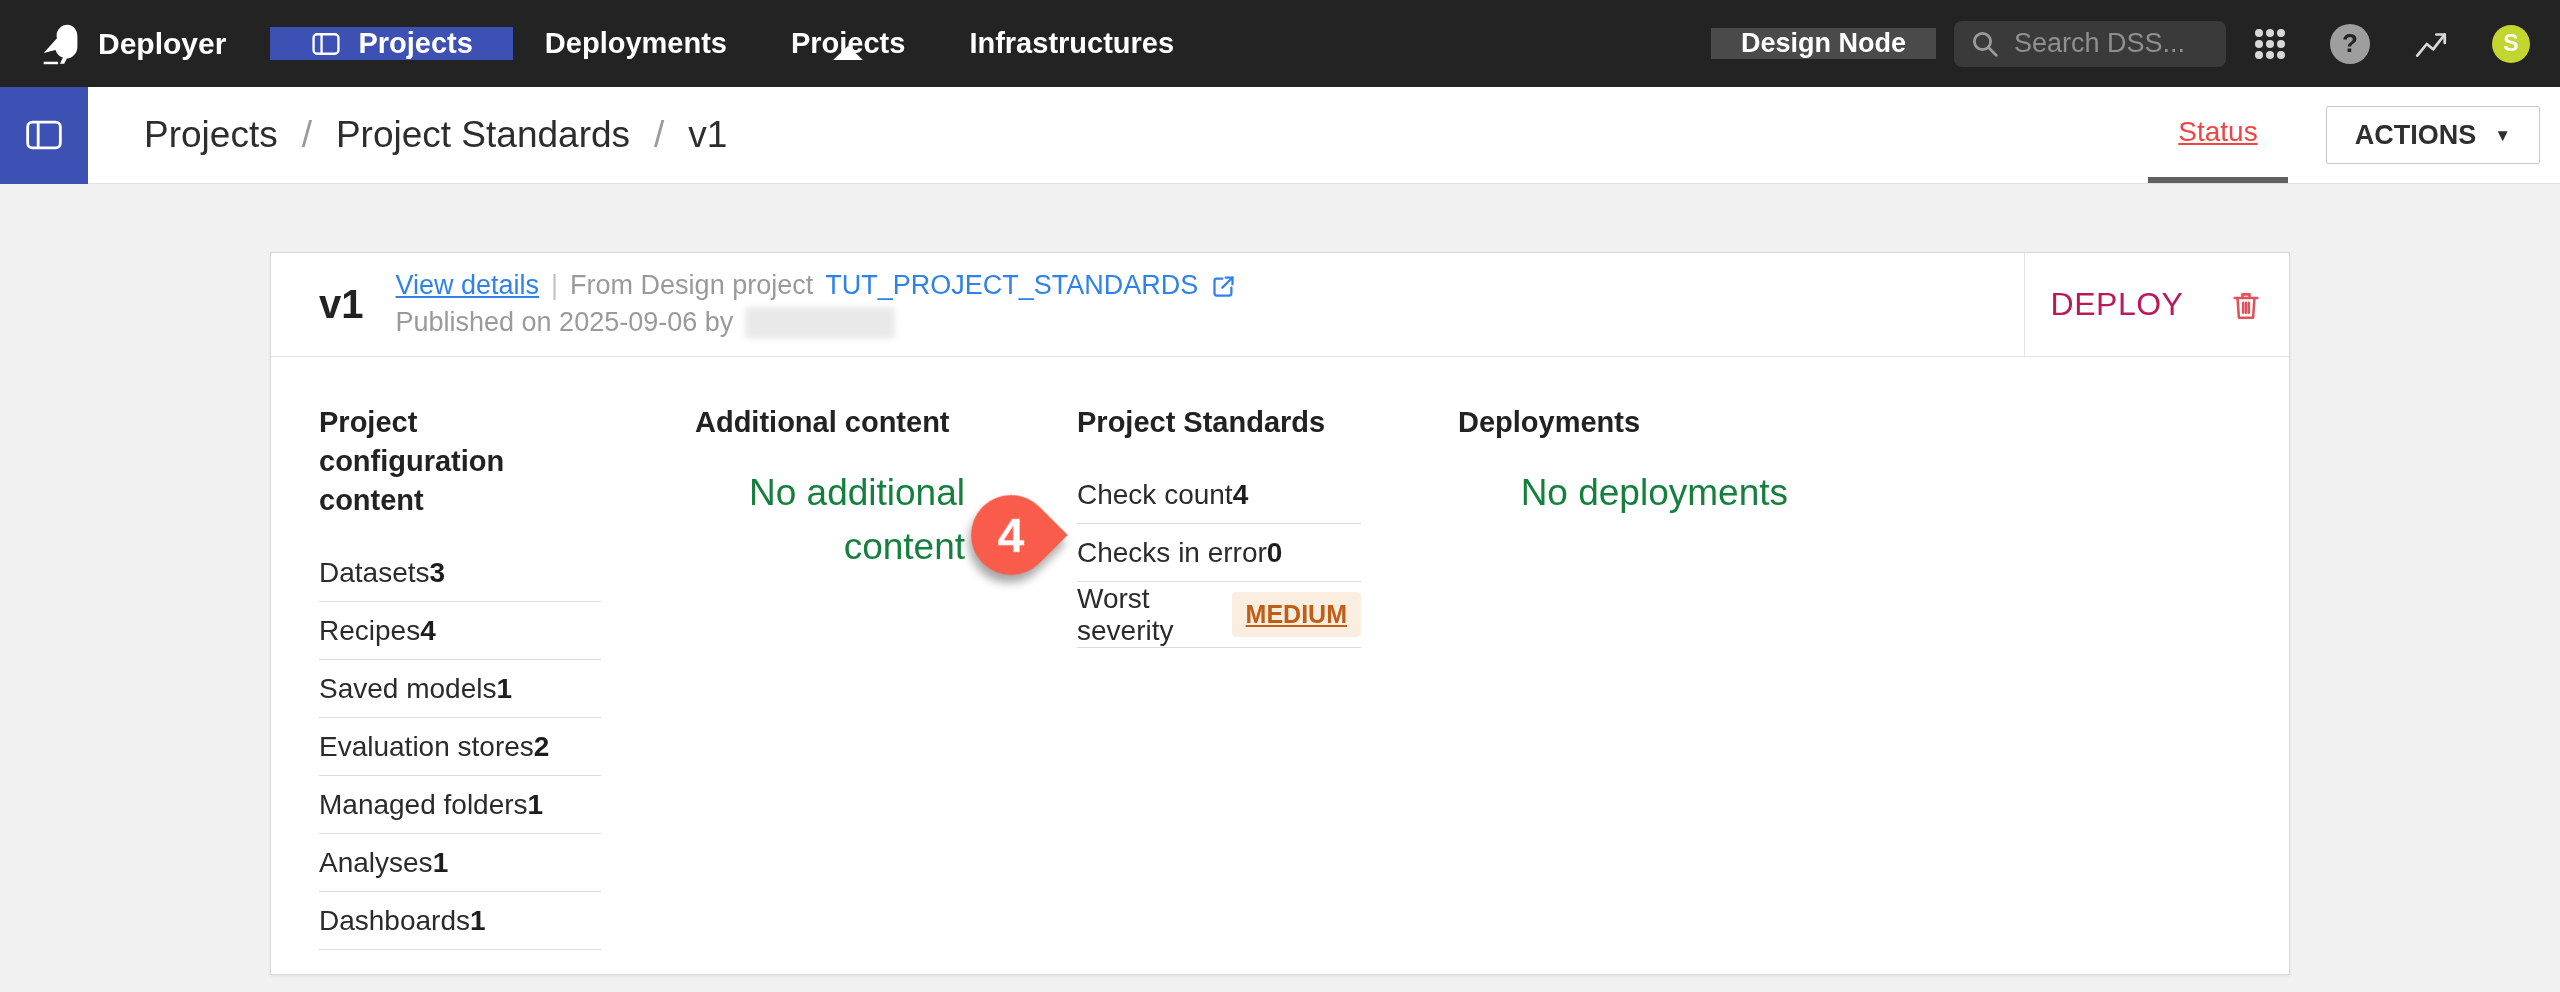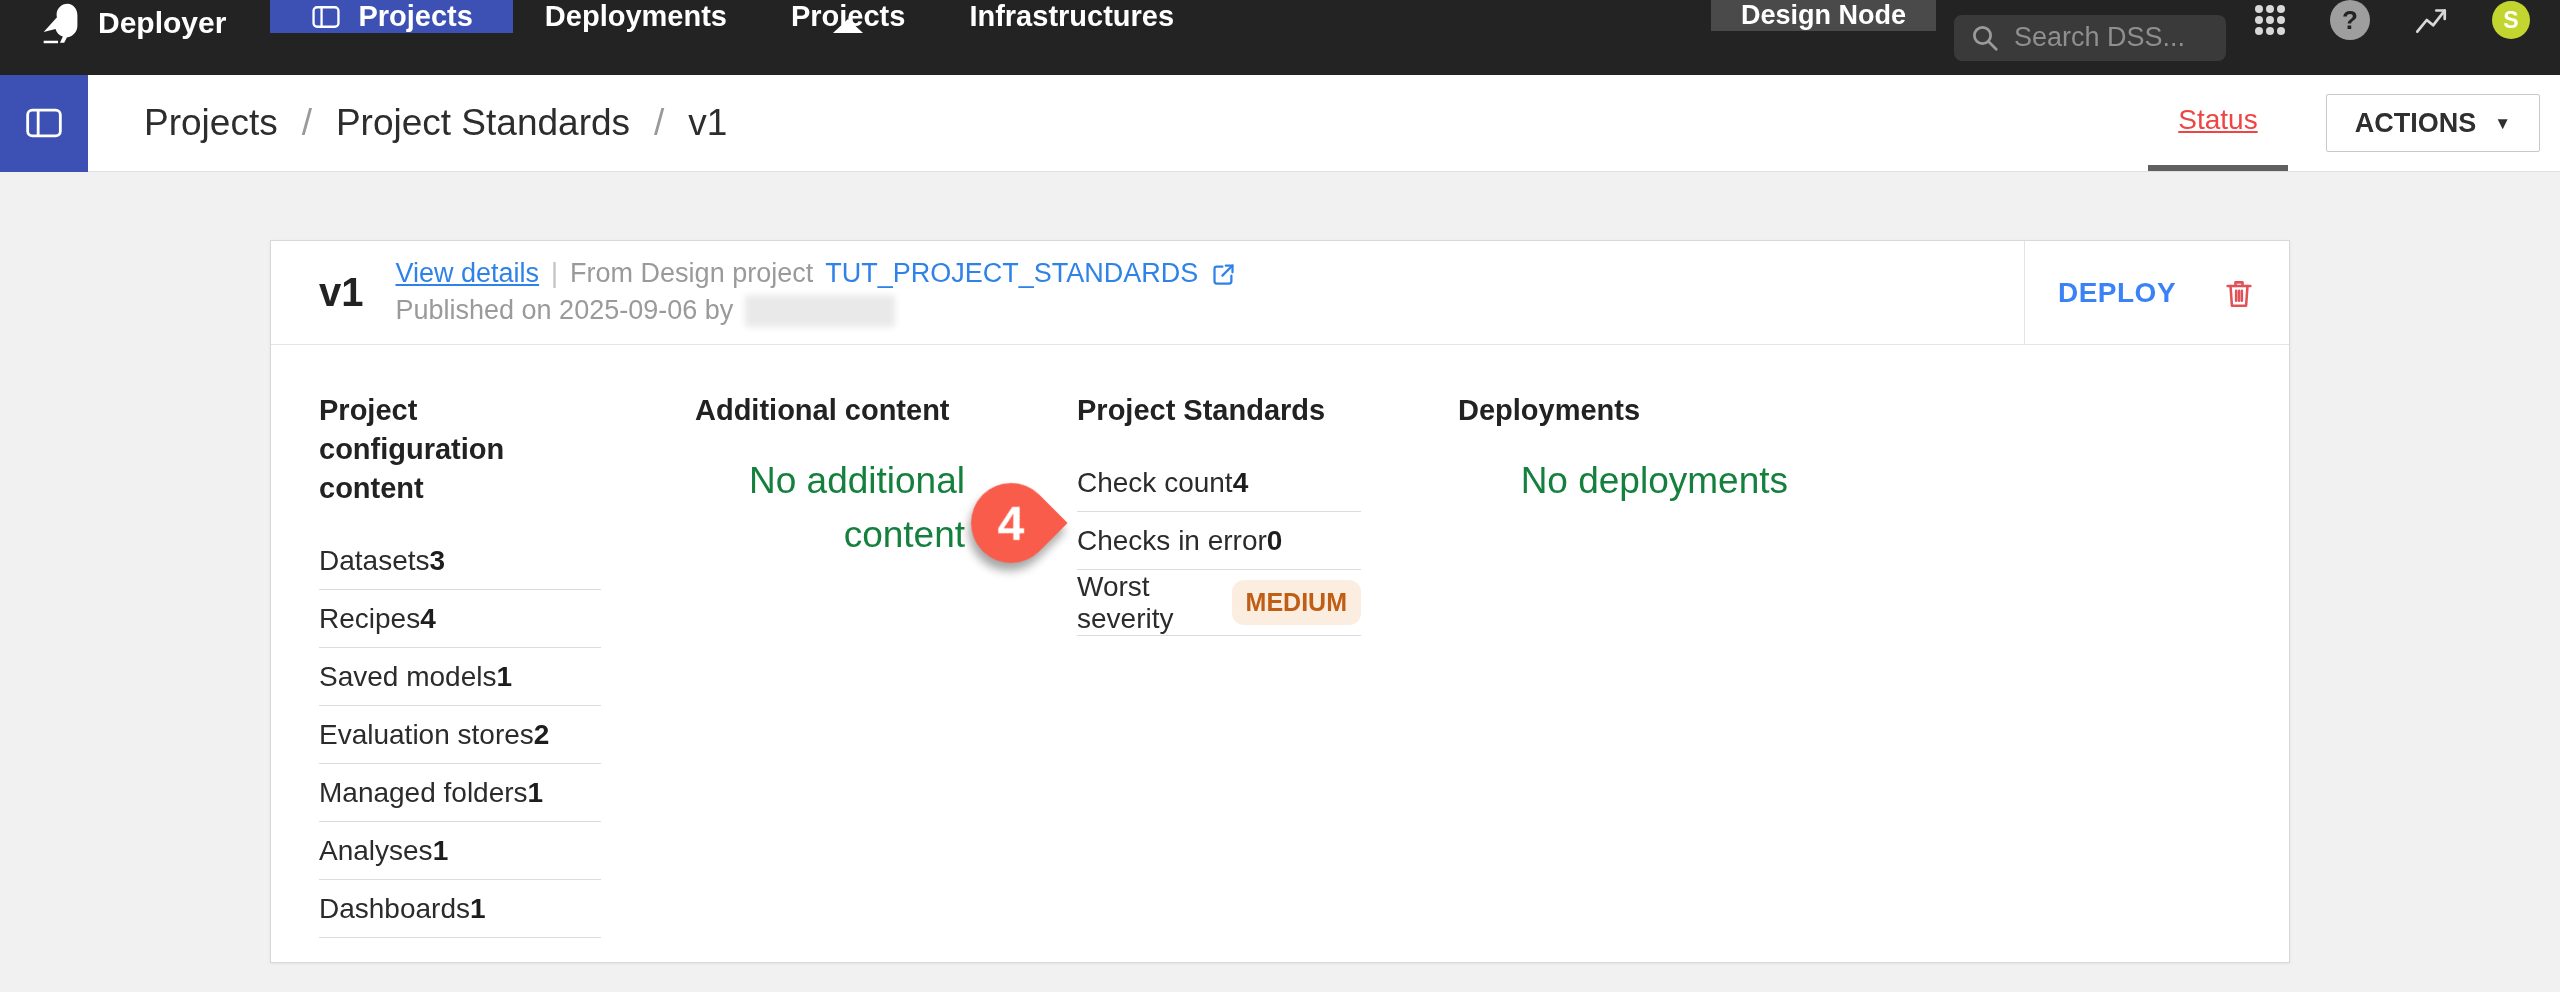--- a/index.html
+++ b/index.html
@@ -1,20 +1,20 @@
 <!DOCTYPE html>
 <html><head>
 <meta charset="utf-8">
 <style>
   * { margin: 0; padding: 0; box-sizing: border-box; }
   html, body { width: 2560px; height: 992px; overflow: hidden; background: #f1f1f1;
     font-family: "Liberation Sans", sans-serif; }
 
   
-  .navbar { height: 75px; background: #232323; display: flex; align-items: flex-start; color: #fff; }
+  .navbar { height: 87px; background: #232323; display: flex; align-items: center; color: #fff; }
   .brand { display: flex; align-items: center; gap: 16px; padding: 0 44px 0 36px; }
   .brand-label { font-size: 30px; font-weight: 700; }
   .nav-tab-active { background: #3d51b5; display: flex; align-items: center; gap: 16px; padding: 0 40px; }
   .nav-tab-active .tab-label { font-size: 29px; font-weight: 700; }
   .nav-item { display: flex; align-items: center; padding: 0 32px; font-size: 29px; font-weight: 700;
     position: relative; cursor: pointer; }
   .nav-caret { position: absolute; bottom: 0; left: 50%; transform: translateX(-50%);
     width: 0; height: 0; border-left: 15px solid transparent; border-right: 15px solid transparent;
     border-bottom: 14px solid #ffffff; }
   .nav-spacer { flex: 1; }
@@ -59,36 +59,36 @@
   .version-label { font-size: 40px; font-weight: 700; color: #222; margin: 0 32px 0 48px; }
   .meta { flex: 1; font-size: 27px; line-height: 1.25; color: #9a9a9a; }
   .meta-line { display: flex; align-items: center; gap: 12px; margin: 3px 0; }
   .link { color: #2e82e8; cursor: pointer; }
   .underlined { text-decoration: underline; }
   .pipe { color: #c3c3c3; }
   .blur-name { display: inline-block; width: 150px; height: 32px; background: #e9e9e9;
     border-radius: 3px; filter: blur(3px); }
   .header-divider { width: 1px; align-self: stretch; background: #e4e4e4; }
   .deploy-zone { width: 264px; display: flex; align-items: center; justify-content: center; gap: 46px; }
-  .deploy-btn { color: #3b82f6; font-size: 28px; font-weight: 700; letter-spacing: 0.5px; cursor: pointer; }
+  .deploy-btn { color: #be185d; font-size: 32px; font-weight: 400; letter-spacing: 0.5px; cursor: pointer; }
   .trash-btn { cursor: pointer; display: flex; }
 
   .card-body { position: relative; height: 618px; }
   .col { position: absolute; top: 46px; }
   .col-config { left: 48px; width: 282px; }
   .col-additional { left: 424px; width: 270px; }
   .col-standards { left: 806px; width: 284px; }
   .col-deployments { left: 1187px; width: 330px; }
   .col-title { font-size: 29px; font-weight: 700; color: #222; line-height: 1.35; margin-bottom: 24px; }
   .stat-row { display: flex; justify-content: flex-start; align-items: center;
     height: 58px; border-bottom: 1px solid #dcdcdc; font-size: 28px; color: #2b2b2b; }
   .stat-value { font-weight: 700; color: #1d1d1d; }
   .empty-text { font-size: 37px; color: #15803d; line-height: 1.45; text-align: right; }
   .severity-badge { background: #fbeee1; color: #c05e16; font-size: 25px; font-weight: 700;
-    padding: 8px 14px; border-radius: 12px; }
+    padding: 8px 14px; border-radius: 4px; text-decoration: underline; }
 
   
   .annotation-pin { position: absolute; left: 700px; top: 138px; width: 80px; height: 80px;
     background: #f95c4a; border-radius: 50% 0 50% 50%; transform: rotate(45deg);
     filter: drop-shadow(4px 7px 5px rgba(0,0,0,0.35));
     display: flex; align-items: center; justify-content: center; z-index: 5; }
   .annotation-pin span { transform: rotate(-45deg); color: #fff; font-size: 48px; font-weight: 700; }
 </style>
 </head>
 <body>

